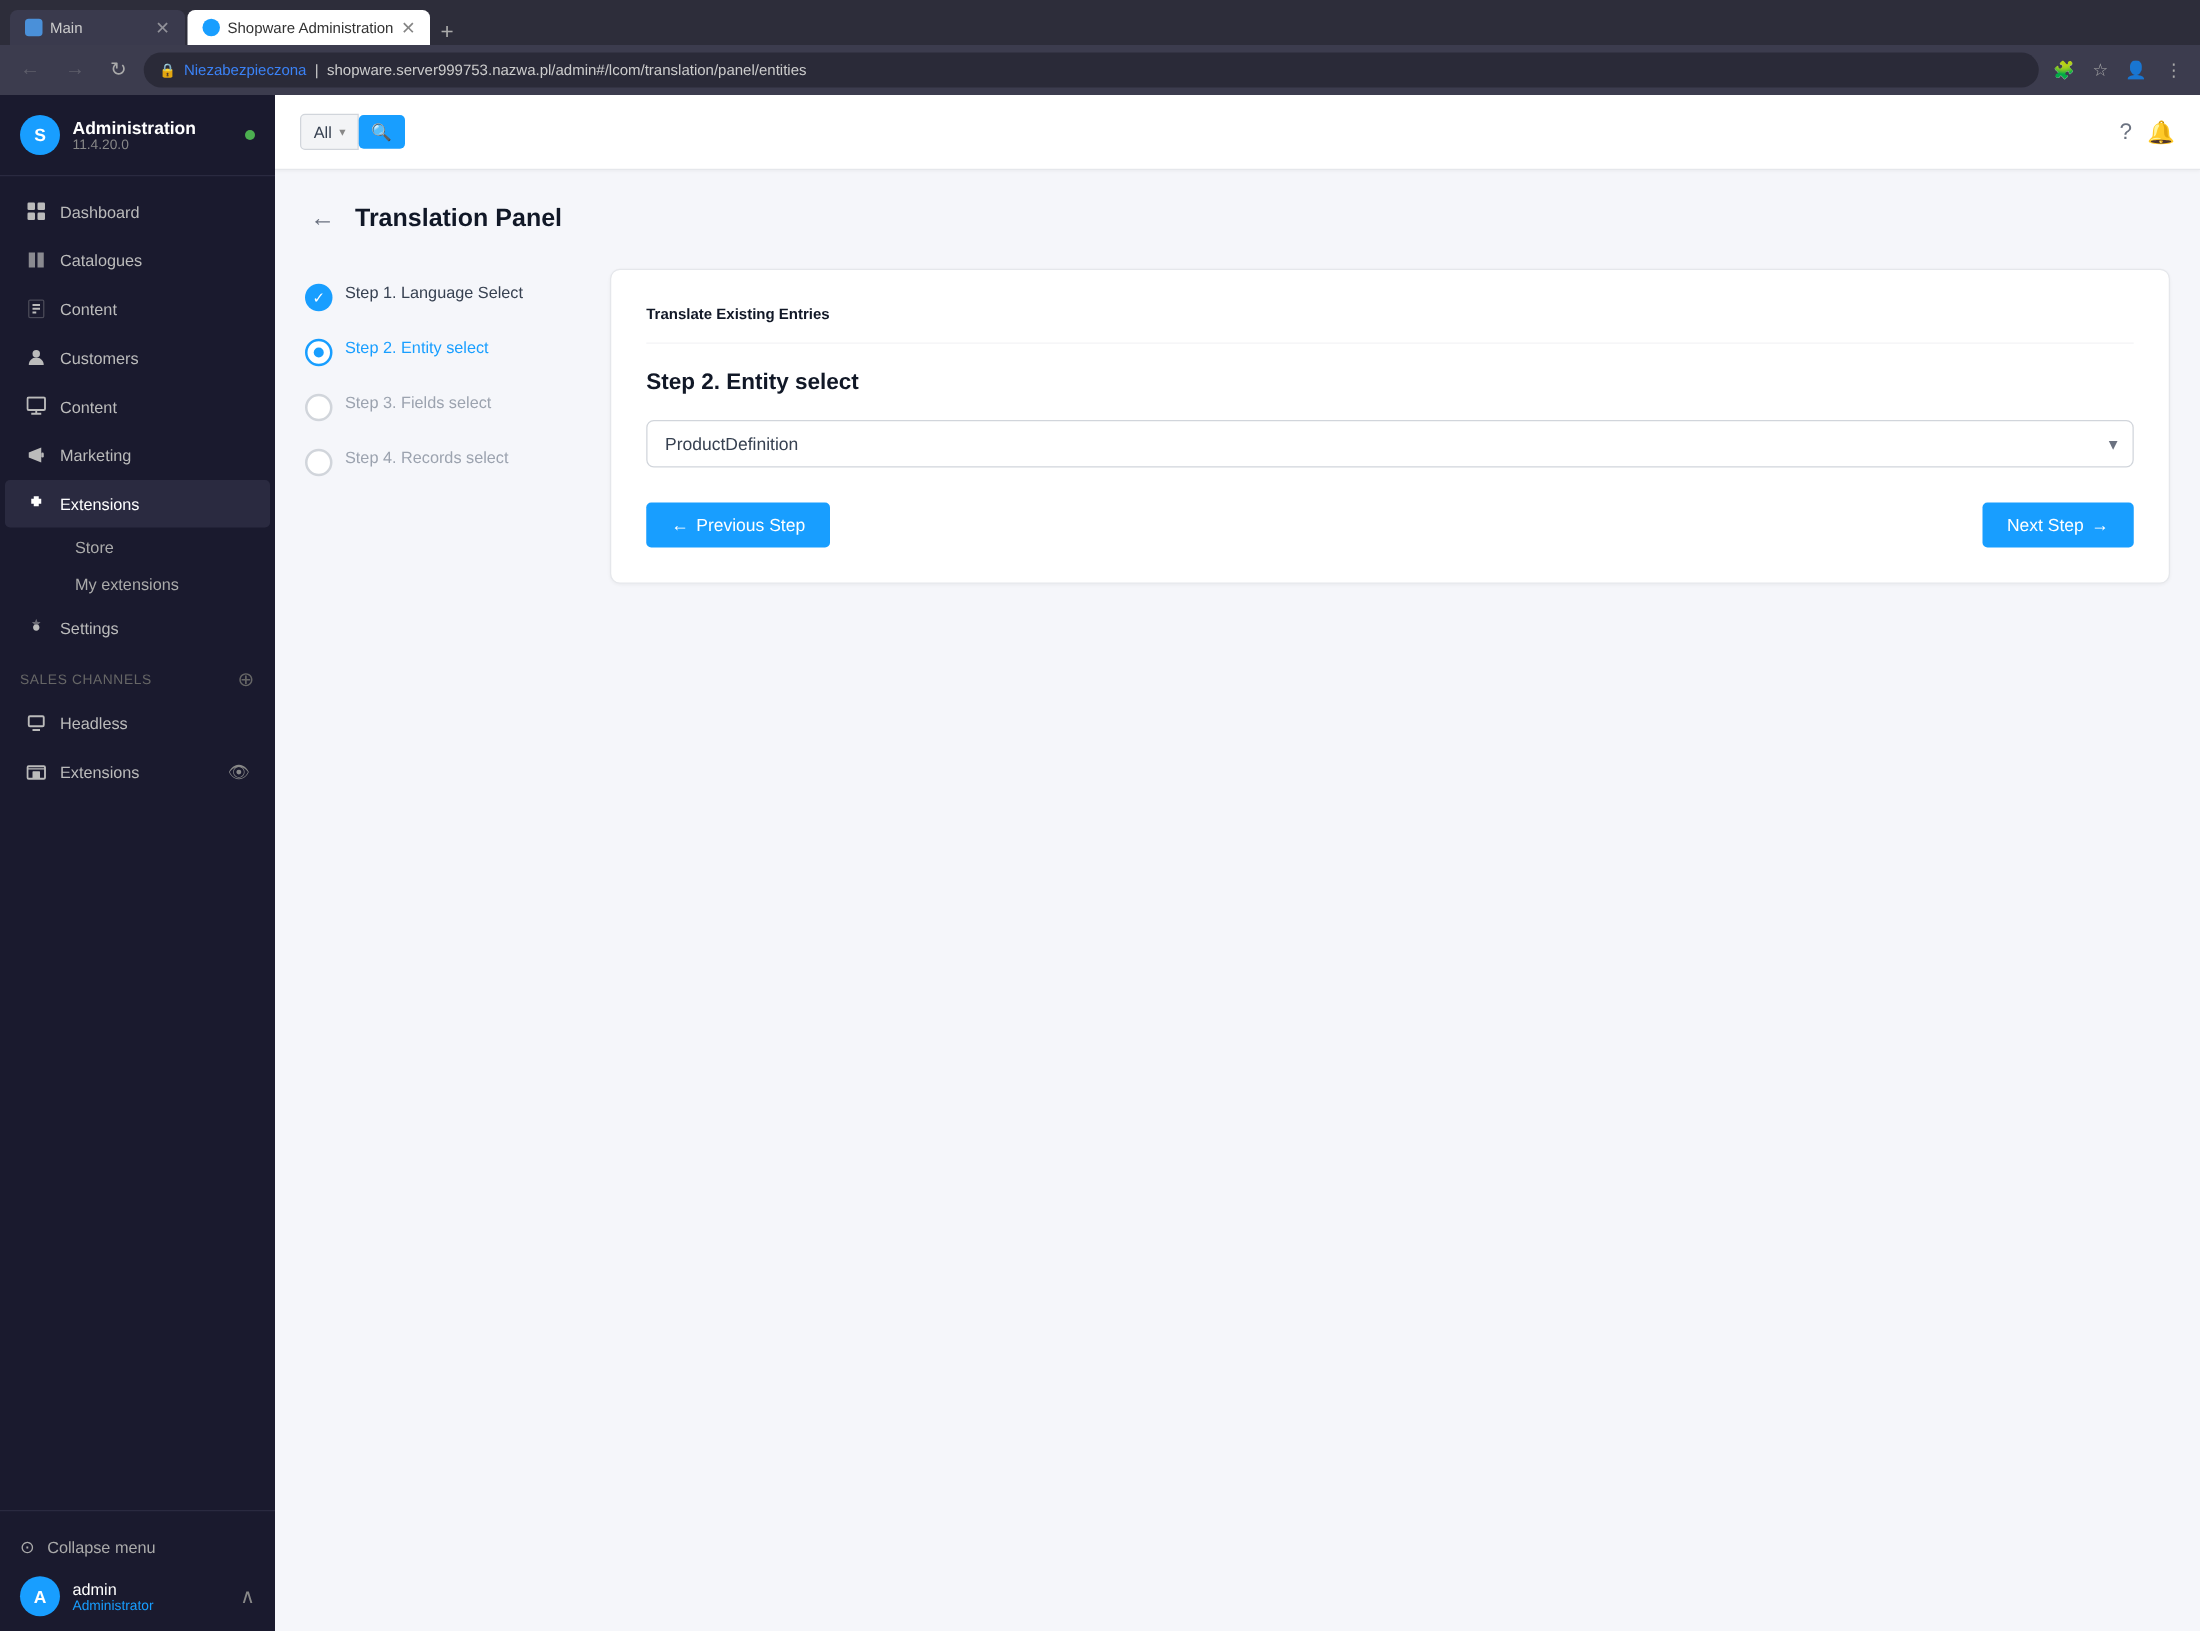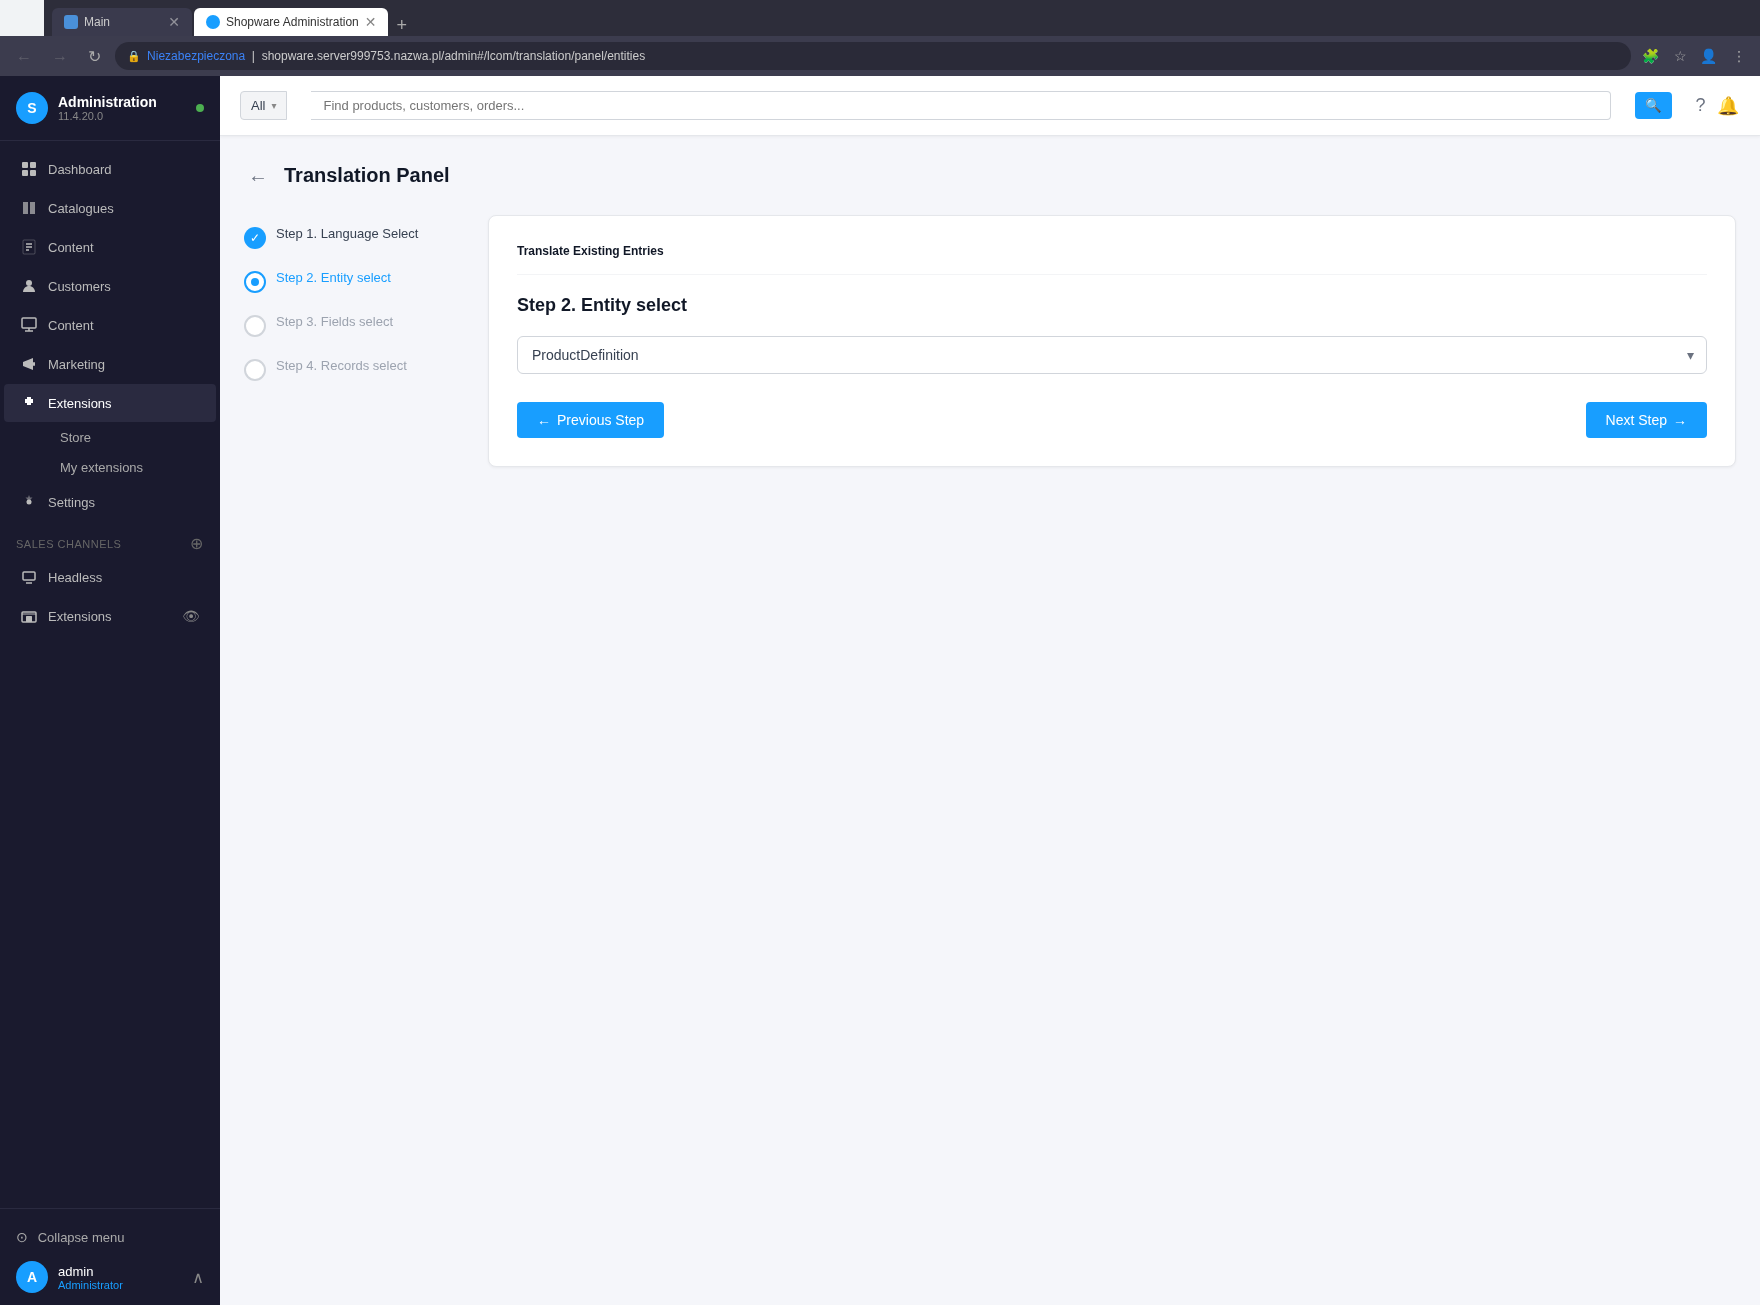--- a/index.html
+++ b/index.html
@@ -1,19 +1,19 @@
 <!DOCTYPE html>
 <html><head>
   <meta charset="utf-8">
   <style>
     * { margin: 0; padding: 0; box-sizing: border-box; }
     body { font-family: -apple-system, BlinkMacSystemFont, 'Segoe UI', sans-serif; background: #f1f3f5; display: flex; flex-direction: column; height: 100vh; overflow: hidden; }
 
     
-    .browser-chrome { background: #2d2d3a; height: 36px; display: flex; align-items: flex-end; padding: 0 8px; gap: 4px; margin-left: 44px; }
+    .browser-chrome { background: #2d2d3a; height: 36px; display: flex; align-items: flex-end; padding: 0 8px; gap: 4px; }
     .browser-tabs { display: flex; align-items: flex-end; height: 100%; gap: 2px; }
     .browser-tab { display: flex; align-items: center; gap: 6px; padding: 0 12px; height: 28px; border-radius: 6px 6px 0 0; font-size: 12px; color: #ccc; background: #3a3a4d; cursor: pointer; min-width: 140px; max-width: 200px; }
     .browser-tab.active { background: #fff; color: #333; }
     .browser-tab .tab-icon { width: 14px; height: 14px; border-radius: 50%; background: #888; flex-shrink: 0; }
     .browser-tab .tab-icon.shopware { background: #189eff; border-radius: 50%; }
     .browser-tab .tab-icon.main { background: #4a90d9; border-radius: 3px; }
     .browser-tab .tab-label { flex: 1; overflow: hidden; text-overflow: ellipsis; white-space: nowrap; }
     .tab-close { opacity: 0.6; font-size: 14px; }
     .new-tab-btn { color: #aaa; font-size: 18px; padding: 0 6px; cursor: pointer; }
 
@@ -54,21 +54,21 @@
     .sidebar-footer { padding: 12px 16px; border-top: 1px solid #2a2a40; }
     .collapse-item { display: flex; align-items: center; gap: 10px; padding: 8px 0; cursor: pointer; color: #aaa; font-size: 13px; }
     .user-section { display: flex; align-items: center; gap: 10px; padding-top: 8px; }
     .user-avatar { width: 32px; height: 32px; background: #189eff; border-radius: 50%; display: flex; align-items: center; justify-content: center; color: #fff; font-weight: bold; font-size: 14px; }
     .user-name { font-size: 13px; color: #fff; font-weight: 500; }
     .user-role { font-size: 11px; color: #189eff; }
     .user-chevron { margin-left: auto; color: #888; }
 
     
     .main-area { flex: 1; display: flex; flex-direction: column; overflow: hidden; background: #f5f6fa; }
-    .topbar { background: #fff; height: 60px; display: flex; align-items: center; padding: 0 20px; gap: 24px; border-bottom: 1px solid #e5e7eb; box-shadow: 0 1px 3px rgba(0,0,0,0.05); }
+    .topbar { background: #fff; height: 60px; display: flex; align-items: center; padding: 0 20px; gap: 0; border-bottom: 1px solid #e5e7eb; box-shadow: 0 1px 3px rgba(0,0,0,0.05); }
     .search-type-select { display: flex; align-items: center; gap: 6px; background: #f3f4f6; border: 1px solid #d1d5db; border-radius: 4px 0 0 4px; padding: 6px 10px; font-size: 13px; color: #374151; cursor: pointer; white-space: nowrap; }
     .search-type-select .chevron { font-size: 10px; color: #888; }
     .search-input-wrapper { flex: 1; display: flex; align-items: center; border: 1px solid #d1d5db; border-left: none; border-radius: 0 4px 4px 0; background: #fff; padding: 6px 12px; }
     .search-input { border: none; outline: none; font-size: 13px; color: #6b7280; width: 100%; background: transparent; }
     .search-icon-btn { background: #189eff; border: none; border-radius: 4px; padding: 6px 10px; cursor: pointer; color: #fff; display: flex; align-items: center; }
     .topbar-actions { display: flex; align-items: center; gap: 12px; margin-left: auto; }
     .topbar-action { background: none; border: none; cursor: pointer; color: #6b7280; font-size: 18px; }
 
     
     .page-content { flex: 1; overflow-y: auto; padding: 24px; }
@@ -285,23 +285,20 @@
     </div>
   </nav>
 
   <div class="main-area">
 
     <div class="topbar">
       <div class="search-type-select">
         <span>All</span>
         <span class="chevron">▾</span>
       </div>
-      <div class="search-input-wrapper">
-        <input class="search-input" type="text" placeholder="Find products, customers, orders..." style="">
-      </div>
       <button class="search-icon-btn">
         <span>🔍</span>
       </button>
       <div class="topbar-actions">
         <button class="topbar-action">?</button>
         <button class="topbar-action">🔔</button>
       </div>
     </div>
 
     <div class="page-content">

